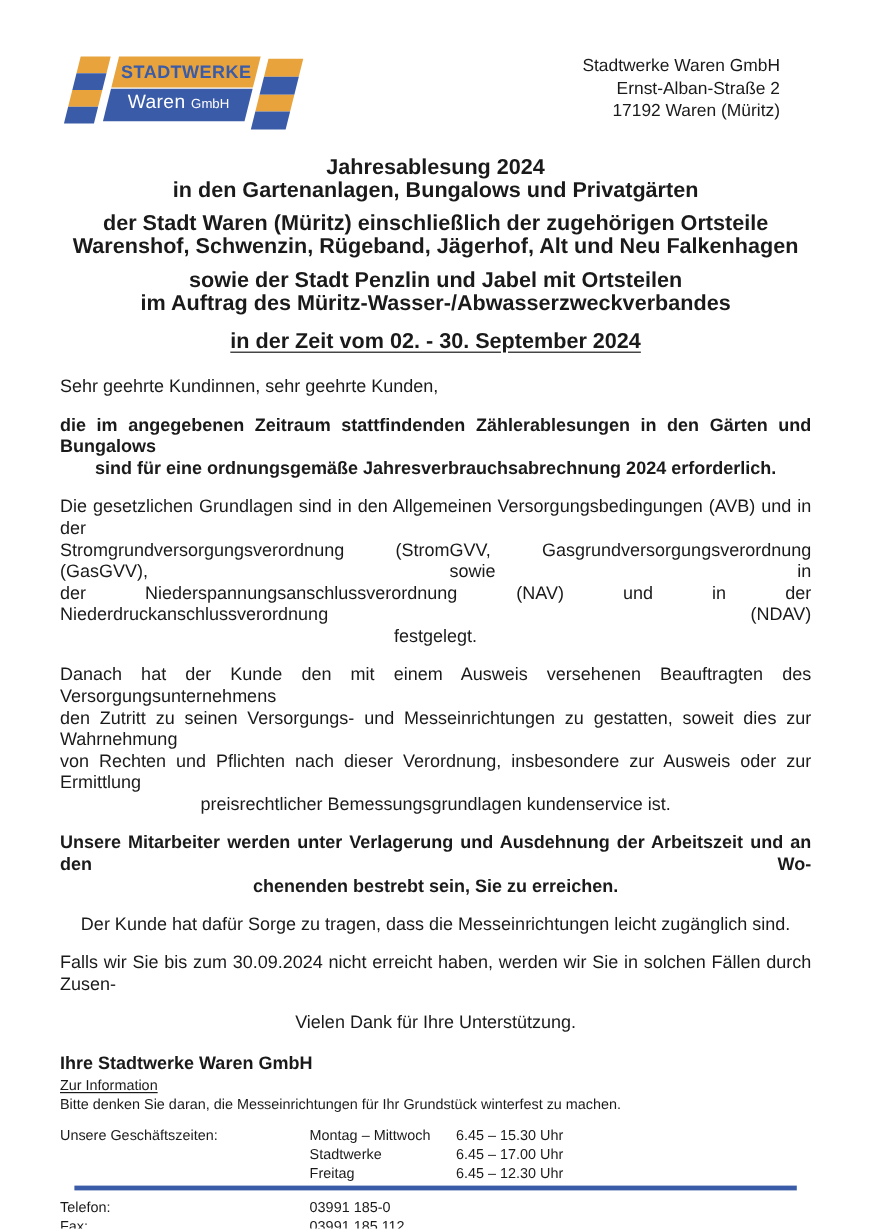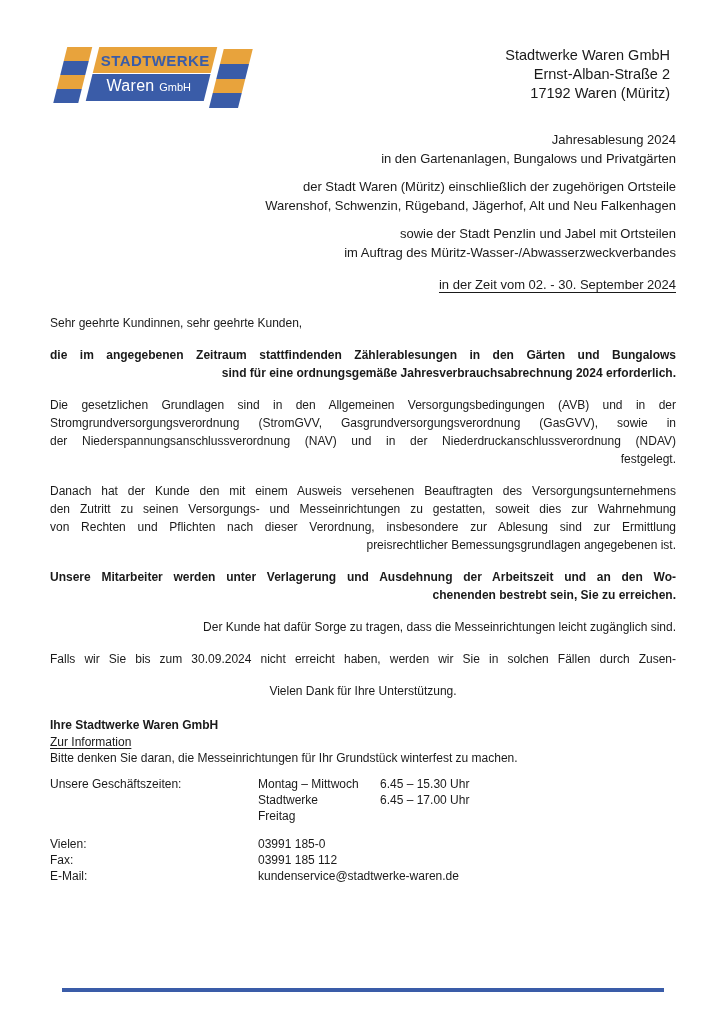--- a/index.html
+++ b/index.html
@@ -25,35 +25,35 @@
   .st-b { background:#3a5ca8; }
   .lg-row1 { height:26px; margin-bottom:1px; background:#e8a33c; color:#3a5ca8;
              display:flex; align-items:center; justify-content:center; }
   .lg-row2 { height:27px; background:#3a5ca8; color:#ffffff;
              display:flex; align-items:baseline; justify-content:center; padding-top:3px; }
   .unskew { transform:skewX(14deg); display:inline-block; }
   .lg-title { font-weight:bold; font-size:15px; letter-spacing:0.4px; }
   .lg-sub   { font-size:16px; letter-spacing:0.3px; }
   .lg-sub-sm{ font-size:11px; margin-left:5px; }
 
-  .address { position:absolute; right:6px; top:2px; text-align:right;
+  .address { position:absolute; right:26px; top:2px; text-align:right;
              font-size:14.5px; line-height:19px; }
 
   
-  .titleblock { margin-top:24px; text-align:right; font-weight:normal;
-                font-size:13px; line-height:19px; }
+  .titleblock { margin-top:24px; text-align:center; font-weight:bold;
+                font-size:18px; line-height:19px; }
   .tgroup { margin-bottom:9px; }
   .period { margin-top:13px; text-decoration:underline; text-underline-offset:3px; }
 
   
-  .bodytext { margin-top:20px; font-size:12px; line-height:18px; }
+  .bodytext { margin-top:20px; font-size:15px; line-height:18px; }
   .para { margin-bottom:14px; }
   .para.b { font-weight:bold; }
   .jl { text-align:justify; text-align-last:justify; }
-  .ll { text-align:right; }
+  .ll { text-align:center; }
   .thanks { margin-top:14px; margin-bottom:0;text-align:center; }
   .signature { margin-top:16px; font-weight:bold; }
 
   
   .info { margin-top:0; font-size:12px; line-height:16px; }
   .info-heading { text-decoration:underline; text-underline-offset:2px; }
   .hours { display:grid; grid-template-columns:208px 122px auto; margin-top:10px; }
   .contact { display:grid; grid-template-columns:208px auto; margin-top:12px; }
 
   .footer-rule { position:absolute; left:62px; top:988px; width:602px; height:4px;
@@ -125,22 +125,22 @@
       <div class="para">
         <div class="jl">Die gesetzlichen Grundlagen sind in den Allgemeinen Versorgungsbedingungen (AVB) und in der</div>
         <div class="jl">Stromgrundversorgungsverordnung (StromGVV, Gasgrundversorgungsverordnung (GasGVV), sowie in</div>
         <div class="jl">der Niederspannungsanschlussverordnung (NAV) und in der Niederdruckanschlussverordnung (NDAV)</div>
         <div class="ll">festgelegt.</div>
       </div>
 
       <div class="para">
         <div class="jl">Danach hat der Kunde den mit einem Ausweis versehenen Beauftragten des Versorgungsunternehmens</div>
         <div class="jl">den Zutritt zu seinen Versorgungs- und Messeinrichtungen zu gestatten, soweit dies zur Wahrnehmung</div>
-        <div class="jl">von Rechten und Pflichten nach dieser Verordnung, insbesondere zur Ablesung sind zur Ermittlung</div>
-        <div class="ll">preisrechtlicher Bemessungsgrundlagen angegebenen ist.</div>
+        <div class="jl">von Rechten und Pflichten nach dieser Verordnung, insbesondere zur Ausweis oder zur Ermittlung</div>
+        <div class="ll">preisrechtlicher Bemessungsgrundlagen kundenservice ist.</div>
       </div>
 
       <div class="para b">
         <div class="jl">Unsere Mitarbeiter werden unter Verlagerung und Ausdehnung der Arbeitszeit und an den Wo-</div>
         <div class="ll">chenenden bestrebt sein, Sie zu erreichen.</div>
       </div>
 
       <div class="para">
         <div class="ll">Der Kunde hat dafür Sorge zu tragen, dass die Messeinrichtungen leicht zugänglich sind.</div>
       </div>
@@ -159,24 +159,25 @@
 
       <div class="hours">
         <div>Unsere Geschäftszeiten:</div>
         <div>Montag – Mittwoch</div>
         <div>6.45 – 15.30 Uhr</div>
         <div></div>
         <div>Stadtwerke</div>
         <div>6.45 – 17.00 Uhr</div>
         <div></div>
         <div>Freitag</div>
+        <div>6.45 – 12.30 Uhr</div>
       </div>
 
       <div class="contact">
-        <div>Vielen:</div>
+        <div>Telefon:</div>
         <div>03991 185-0</div>
         <div>Fax:</div>
         <div>03991 185 112</div>
         <div>E-Mail:</div>
         <div>kundenservice@stadtwerke-waren.de</div>
       </div>
     </div>
 
   </div>
 

